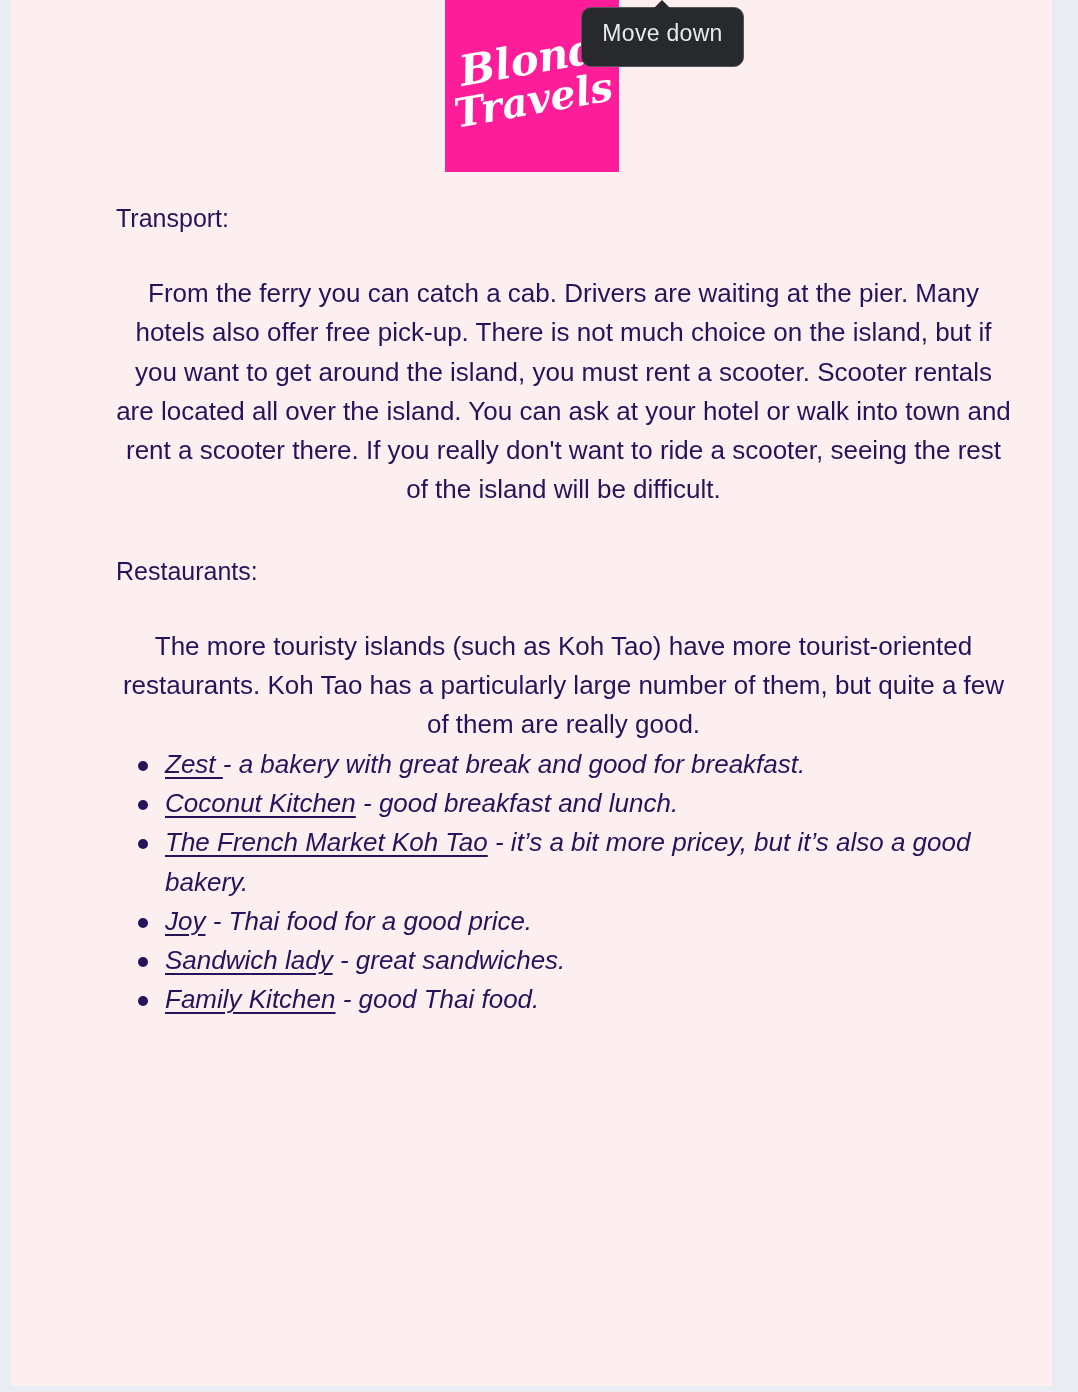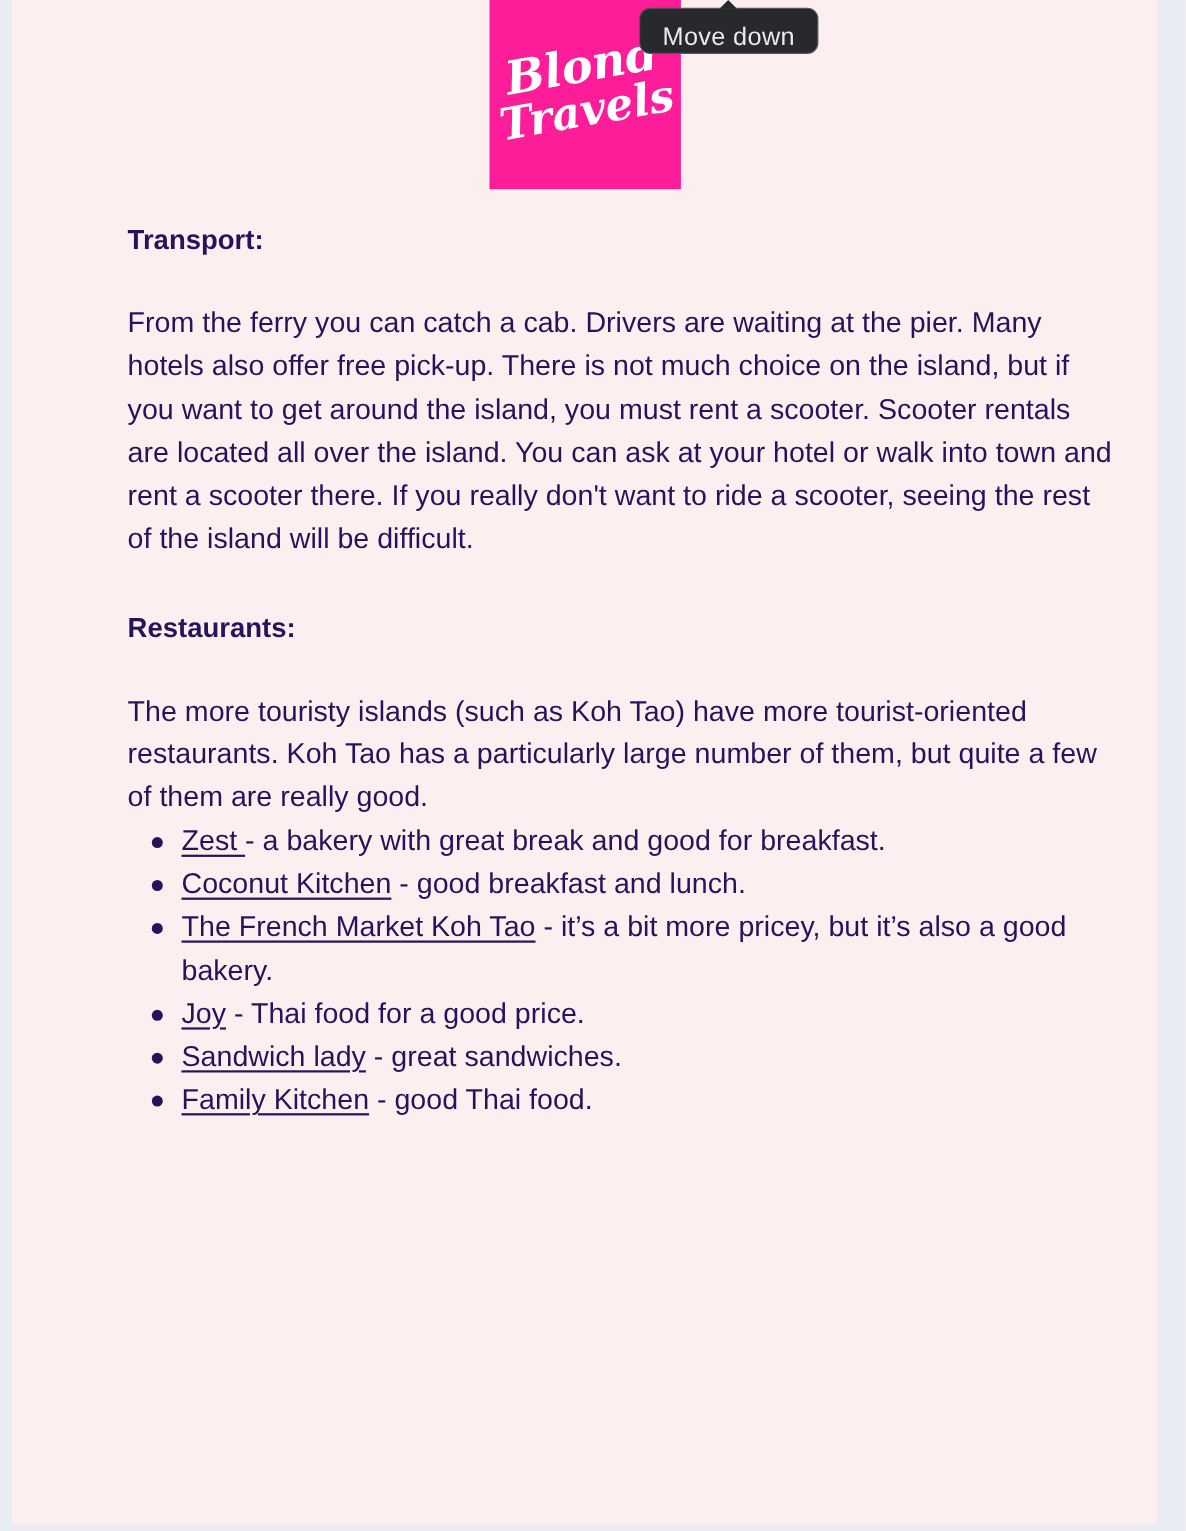--- a/index.html
+++ b/index.html
@@ -35,37 +35,39 @@
   .logo svg { display: block; }
   .content {
     position: absolute;
     left: 105px;
     top: 196px;
     width: 895px;
     font-size: 26px;
     line-height: 39.3px;
   }
   .heading {
-    font-weight: bold;
+    font-weight: normal;
     font-size: 25px;
     margin: 0;
     height: 39px;
     line-height: 44px;
   }
   .para {
     margin: 0;
+    text-align: center;
   }
   .spacer { height: 39px; }
   .rec-list {
     list-style: none;
     margin: 0;
     padding: 0 0 0 49px;
   }
   .rec-list li {
     position: relative;
+    font-style: italic;
   }
   .rec-list li .bullet {
     position: absolute;
     left: -27px;
     top: 16px;
     width: 10px;
     height: 10px;
     border-radius: 50%;
     background: #27135a;
   }
@@ -82,21 +84,21 @@
     top: 1249px;
     text-align: center;
     font-size: 24px;
     line-height: 36px;
   }
   .tooltip {
     position: absolute;
     left: 581px;
     top: 7px;
     width: 163px;
-    height: 42px;
+    height: 60px;
     background: #28292c;
     border: 1px solid #55565a;
     border-radius: 10px;
     box-sizing: border-box;
     color: #e8eaed;
     font-size: 23px;
     line-height: 51px;
     text-align: center;
     letter-spacing: 0.3px;
   }

